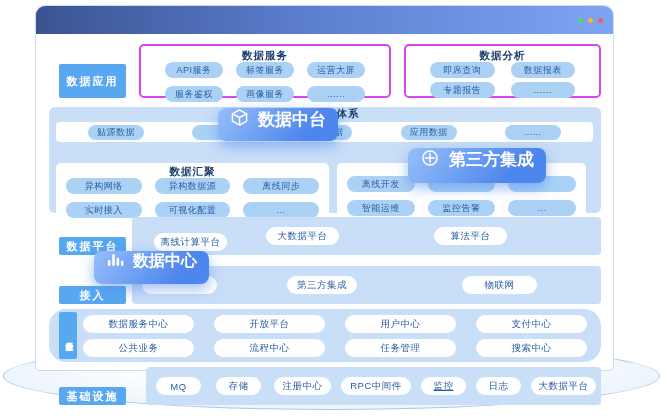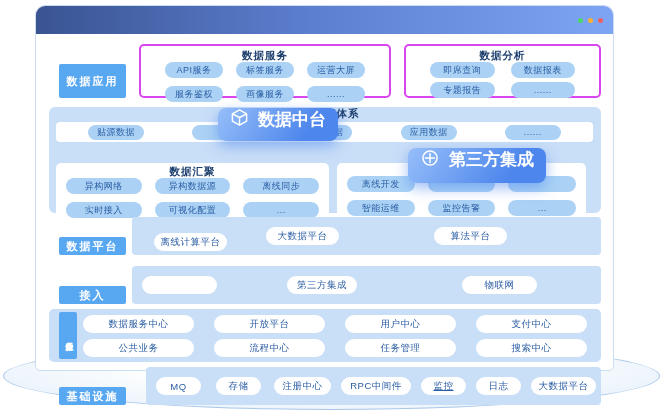--- a/index.html
+++ b/index.html
@@ -50,21 +50,21 @@
   .asset-panels{display:flex;gap:8px;margin:21px 15px 0 7px;}
   .asset-panels .panel{border:none;padding:1px 10px 3px;height:52px;display:flex;flex-direction:column;}
   .panel-agg{width:253px;} .panel-dev{flex:1;}
 
   
   .strip-row{height:38px;margin-top:4px;gap:6px;}
   .strip{flex:1;background:#c9def7;border-radius:4px;display:flex;align-items:center;}
   .strip .pill-white{flex:0 0 auto;}
 
   
-  .row-biz{margin:5px 0 0 -10px;height:53px;background:#c9def7;border-radius:5px;position:relative;
+  .row-biz{margin:5px 0 0 -10px;height:53px;background:#c9def7;border-radius:17px;position:relative;
     padding:6px 14px 6px 34px;box-sizing:border-box;}
   .biz-label{position:absolute;left:10px;top:3px;bottom:3px;width:18px;background:#57a7f1;color:#fff;
     border-radius:2px;display:flex;align-items:center;justify-content:center;
     writing-mode:vertical-lr;text-orientation:upright;font-size:8px;font-weight:bold;letter-spacing:0;}
   .biz-grid{display:grid;grid-template-columns:repeat(4,1fr);gap:6px 20px;height:100%;}
 
   
   .badge{position:absolute;display:flex;align-items:flex-start;gap:9px;color:#fff;font-weight:bold;
     background:linear-gradient(125deg,#96bef9 0%,#4d86ec 75%);border-radius:8px;
     box-shadow:0 5px 14px rgba(77,134,236,.55);padding:0 12px;z-index:6;}
@@ -207,15 +207,26 @@
     <div class="badge badge-sanfang">
       <span>
         <svg width="20" height="20" viewBox="0 0 24 24" fill="none" stroke="#fff" stroke-width="1.8" stroke-linecap="round">
           <circle cx="12" cy="12" r="8.5"></circle>
           <path d="M12 6.5 V17.5 M6.5 12 H17.5"></path>
         </svg>
       </span>
       <span>第三方集成</span>
     </div>
 
+    <div class="badge badge-center">
+      <span>
+        <svg width="18" height="18" viewBox="0 0 24 24" fill="#fff">
+          <rect x="2.5" y="12" width="3.4" height="8" rx="1.7"></rect>
+          <rect x="8.3" y="4" width="3.4" height="16" rx="1.7"></rect>
+          <rect x="14.1" y="9" width="3.4" height="11" rx="1.7"></rect>
+          <rect x="19.9" y="13" width="3.4" height="7" rx="1.7"></rect>
+        </svg>
+      </span>
+      <span>数据中心</span>
+    </div>
 
   </div>
 </div>
 
 </body></html>

